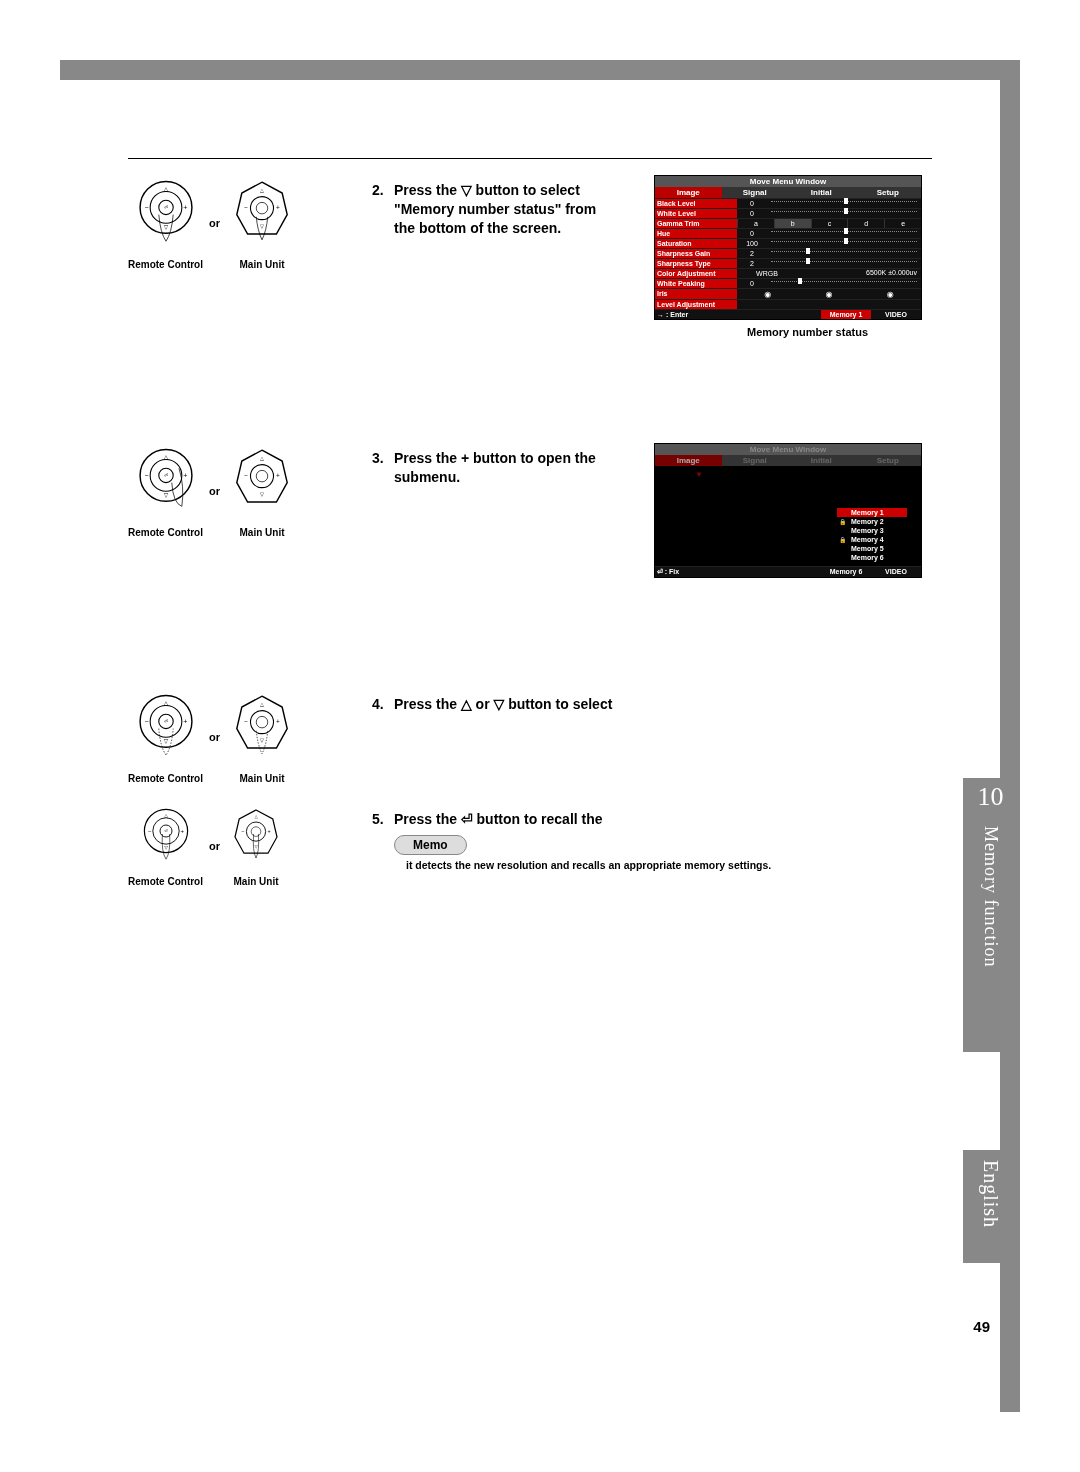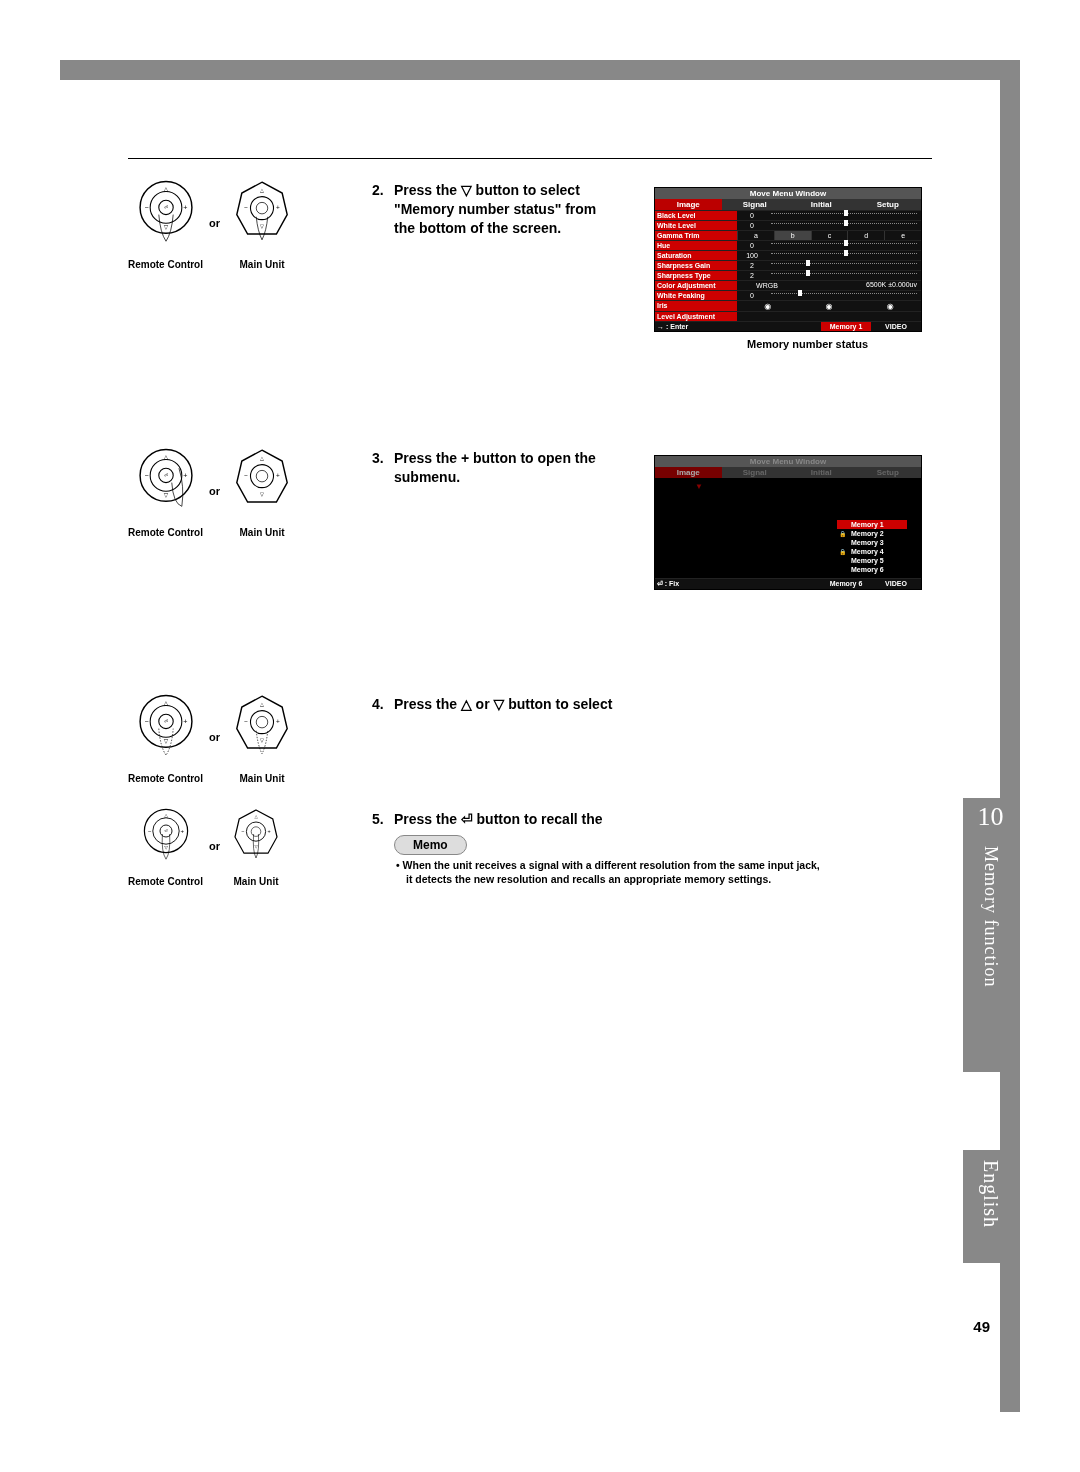--- a/index.html
+++ b/index.html
@@ -48,24 +48,24 @@
   .slider-dots { position:absolute; top:2px; left:4px; right:4px; height:1px; border-top:1px dotted #888;}
   .slider-mark { position:absolute; top:-1px; width:4px; height:6px; background:#fff;}
 
   .osd2-body { height:100px; background:#000; position:relative;}
   .mem-list { position:absolute; right:14px; bottom:4px; width:70px; font-size:7px; }
   .mem-item { padding:1px 2px; font-weight:bold; display:flex; gap:2px; }
   .mem-active { background:#c00; }
 
   .memo-pill { display:inline-block; background:#ddd; border:1px solid #888; border-radius:10px; padding:2px 18px; font-size:12px; font-weight:bold; margin:6px 0 4px 22px;}
   .memo-bullet { font-size:10.5px; font-weight:bold; line-height:1.3; padding-left:34px; text-indent:-10px;}
-  .right-col { position:absolute; right:0; top:12px; width:214px; }
+  .right-col { position:absolute; right:0; top:0; width:214px; }
 
   .side-tab { position:absolute; right:62px; width:55px; text-align:center; font-family: Georgia, serif; color:#fff;}
-  .side-10 { top:798px; }
+  .side-10 { top:778px; }
   .side-box-10 { background:#888; font-size:26px; font-weight:normal; padding:4px 0;}
   .side-mem { background:#888; font-size:18px; padding:10px 2px 80px; }
   .side-mem span { writing-mode: vertical-rl; letter-spacing:1px;}
   .side-eng-wrap { top:1150px; }
   .side-eng { background:#888; font-size:20px; padding:10px 2px 30px;}
   .side-eng span { writing-mode: vertical-rl; letter-spacing:1px; font-family: Georgia, serif;}
 
   .page-num { position:absolute; right:90px; top:1318px; font-size:15px; font-weight:bold; }
 
   .gamma-cells { display:flex; flex:1; background:#111;}
@@ -387,21 +387,20 @@
         </svg>
         <div class="ctrl-label">Main Unit</div>
       </div>
     </div>
     <div class="instr" style="width:480px;">
       <div class="instr-line">
           <span class="instr-num">5.</span>
           <span class="instr-body">Press the ⏎ button to recall the</span>
         </div>
       <div class="memo-pill">Memo</div>
-      <div class="memo-bullet">• <span>When the unit receives a signal with a different resolution from the same input jack,</span></div>
       <div class="memo-bullet" style="text-indent:0">it detects the new resolution and recalls an appropriate memory settings.</div>
     </div>
   </div>
 
 </div>
 
 <div class="side-tab side-10">
   <div class="side-box-10">10</div>
   <div class="side-mem"><span>Memory function</span></div>
 </div>

